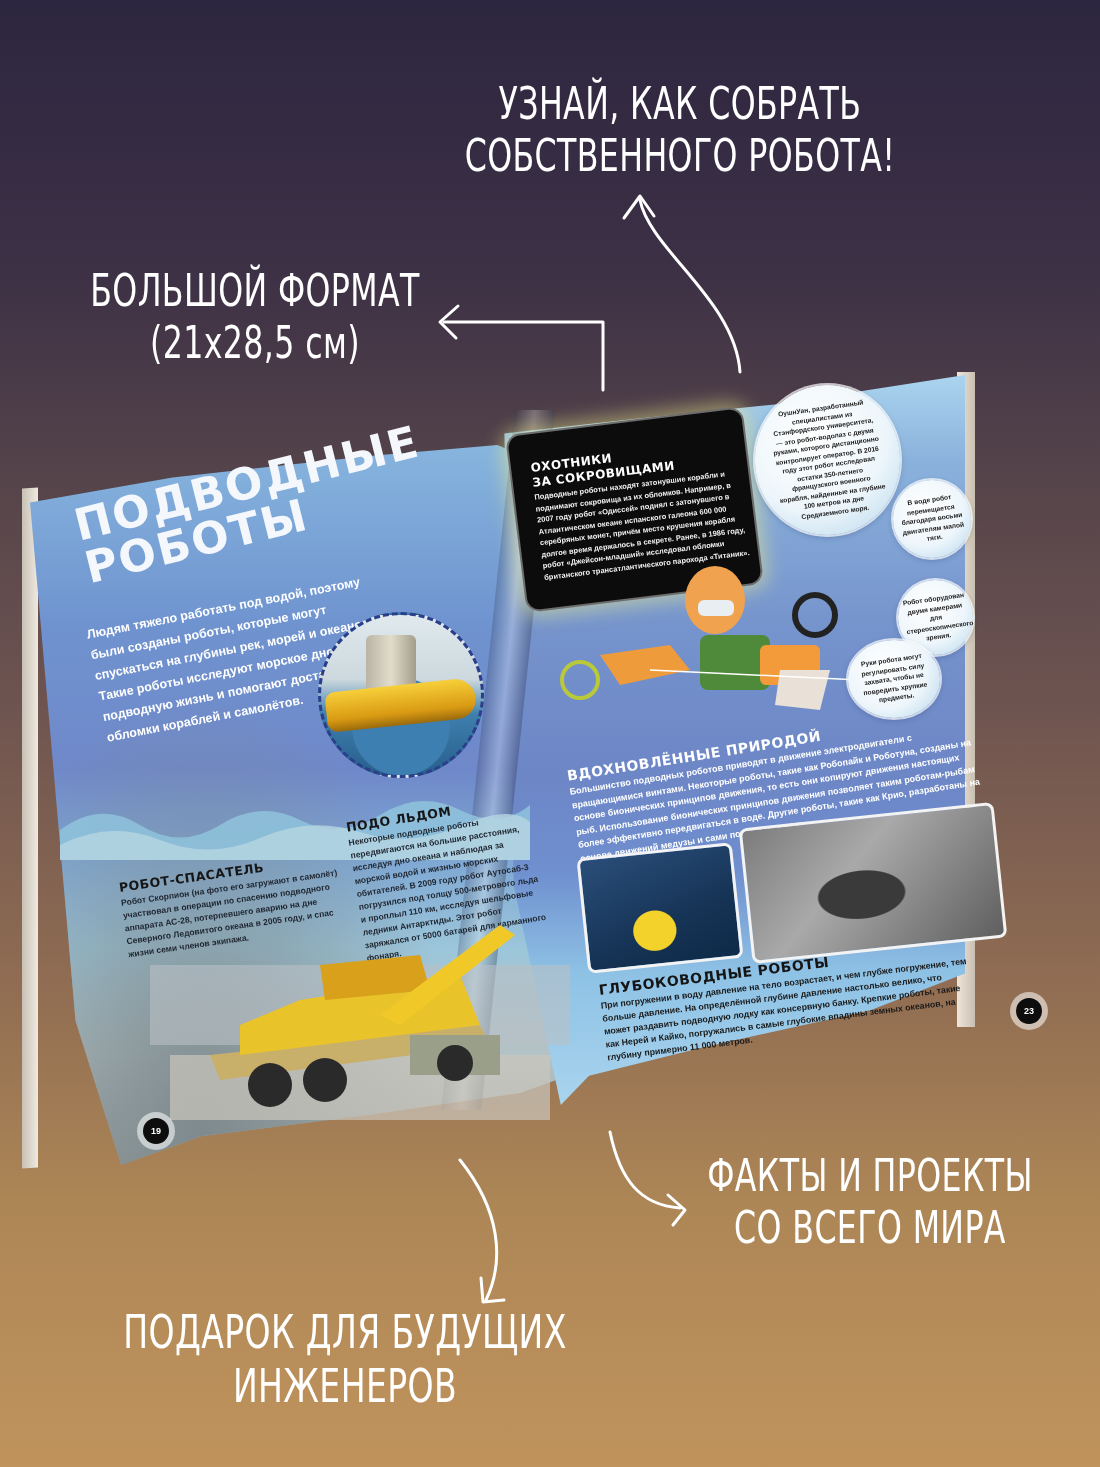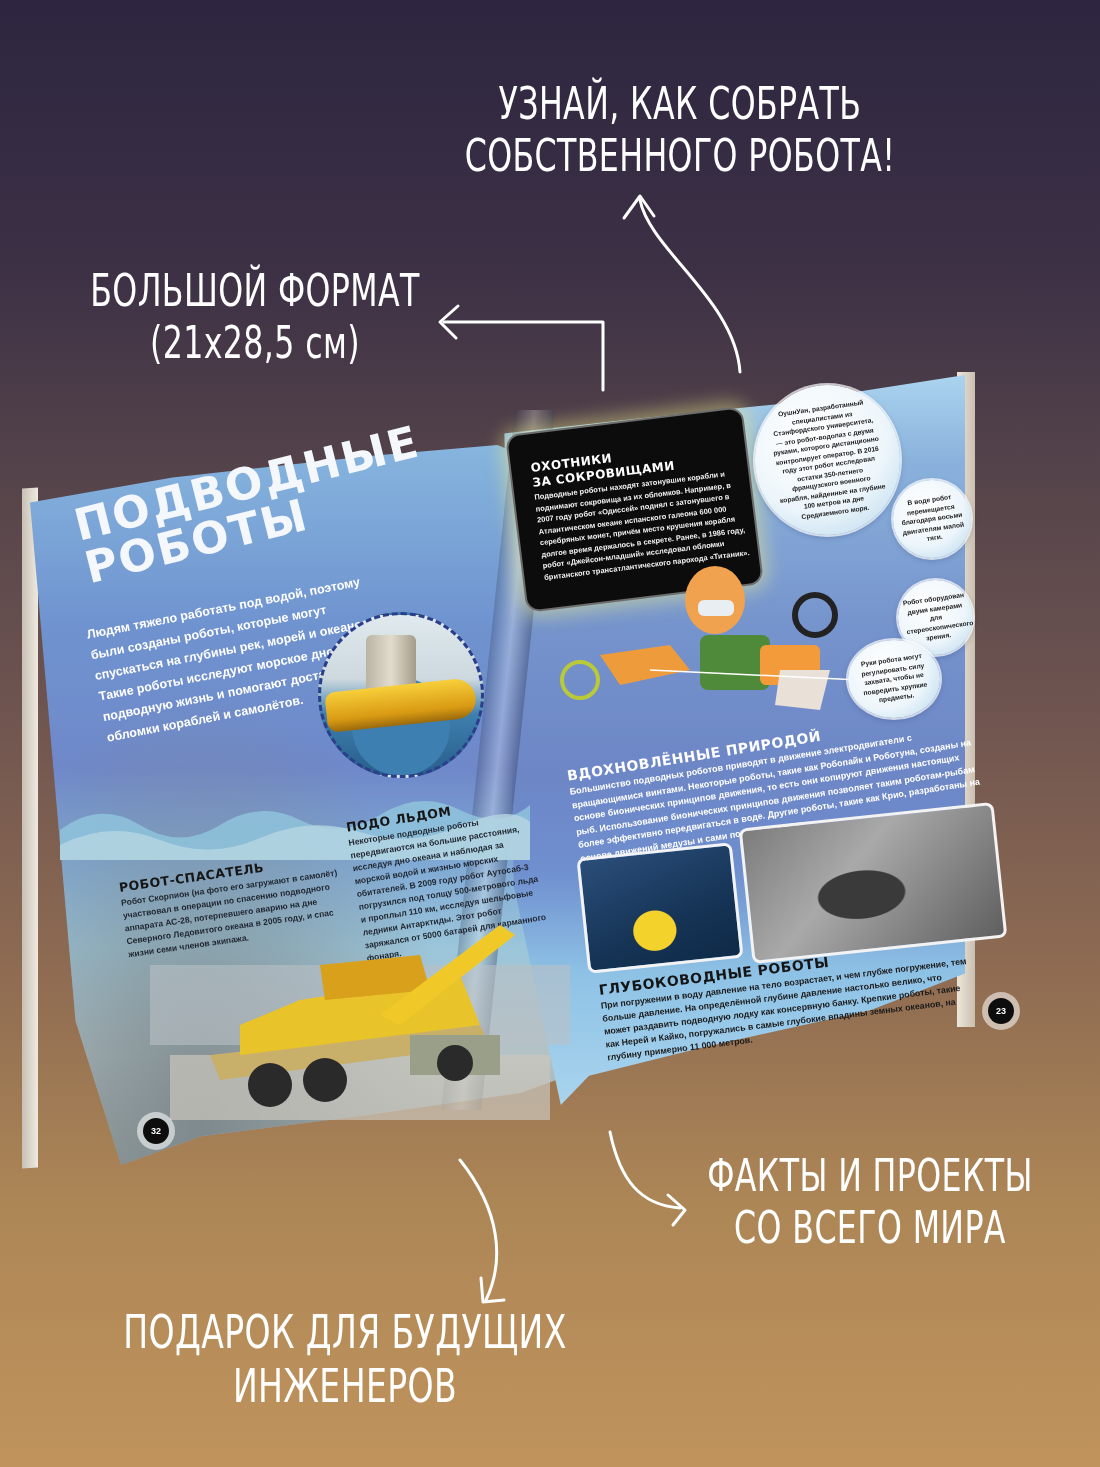--- a/index.html
+++ b/index.html
@@ -148,21 +148,21 @@
   .block-deep .sub-h { color: #151515; font-size: 14px; }
   .block-deep .body-sm { font-size: 8.8px; line-height: 13px; color: #1a1a1a; }
 
   .page-num {
     position: absolute; width: 26px; height: 26px; border-radius: 50%;
     background: #0d0d0d; color: #fff; font-size: 9px; font-weight: bold;
     display: flex; align-items: center; justify-content: center;
     box-shadow: 0 0 0 4px rgba(255,255,255,0.0), 0 0 0 6px rgba(255,255,255,0.55);
   }
   #pn-22 { left: 143px; top: 1118px; }
-  #pn-23 { left: 988px; top: 998px; }
+  #pn-23 { left: 1016px; top: 998px; }
 </style>
 </head>
 <body>
 
 <div class="promo" id="p-top">
   <span>УЗНАЙ, КАК СОБРАТЬ</span>
   <span>СОБСТВЕННОГО РОБОТА!</span>
 </div>
 <div class="promo" id="p-format">
   <span>БОЛЬШОЙ ФОРМАТ</span>
@@ -214,21 +214,21 @@
     <rect x="20" y="150" width="380" height="65" fill="#cbc6bc" opacity="0.7"></rect>
     <polygon points="60,150 330,120 340,140 70,175" fill="#c9b06a"></polygon>
     <polygon points="90,120 150,95 310,70 330,120 90,150" fill="#e9c32a"></polygon>
     <polygon points="170,60 270,50 280,85 175,95" fill="#d9a01c"></polygon>
     <polygon points="230,110 350,20 365,30 250,120" fill="#f0c928"></polygon>
     <rect x="260" y="130" width="90" height="40" fill="#9a9f8a"></rect>
     <circle cx="120" cy="180" r="22" fill="#2a2a2a"></circle>
     <circle cx="175" cy="175" r="22" fill="#2a2a2a"></circle>
     <circle cx="305" cy="158" r="18" fill="#2a2a2a"></circle>
   </svg>
-  <div class="page-num" id="pn-22">32</div>
+  <div class="page-num" id="pn-22">19</div>
 
   <div class="black-box"></div>
   <div class="rot-l black-text">
     <div class="sub-h">ОХОТНИКИ</div>
     <div class="sub-h">ЗА СОКРОВИЩАМИ</div>
     <div class="body-sm">Подводные роботы находят затонувшие корабли и поднимают сокровища из их обломков. Например, в 2007 году робот «Одиссей» поднял с затонувшего в Атлантическом океане испанского галеона 600 000 серебряных монет, причём место крушения корабля долгое время держалось в секрете. Ранее, в 1986 году, робот «Джейсон-младший» исследовал обломки британского трансатлантического парохода «Титаник».</div>
   </div>
 
   <svg class="robot" viewBox="0 0 300 170">
     <ellipse cx="155" cy="40" rx="30" ry="34" fill="#f1a24f"></ellipse>

